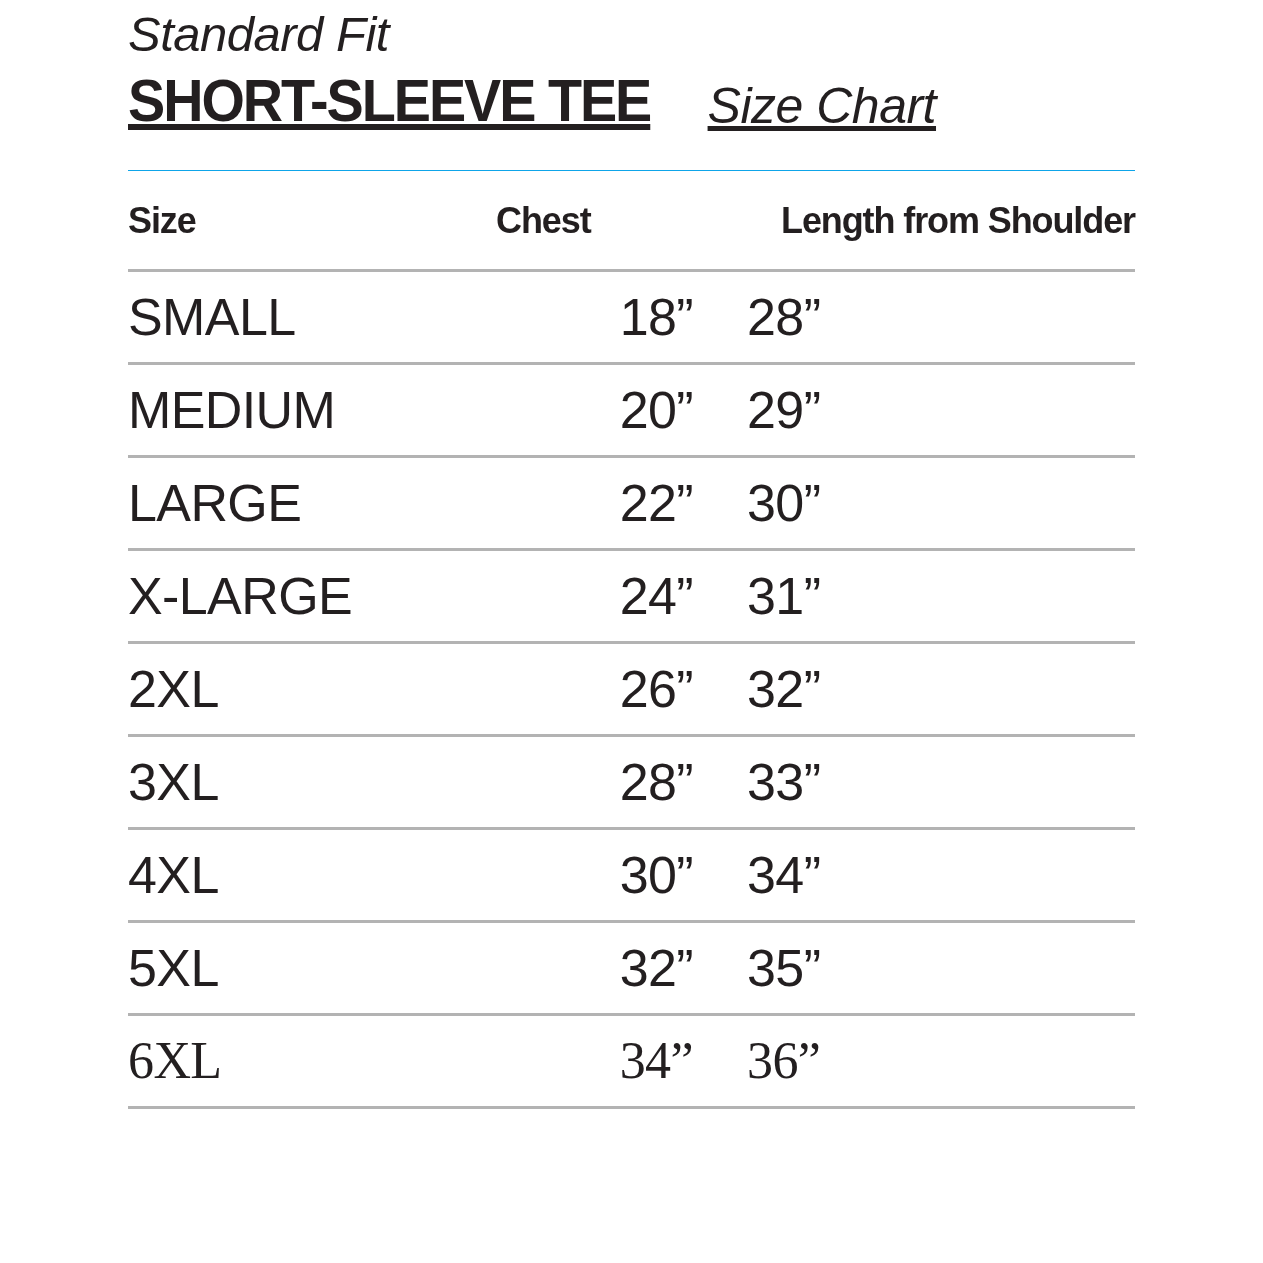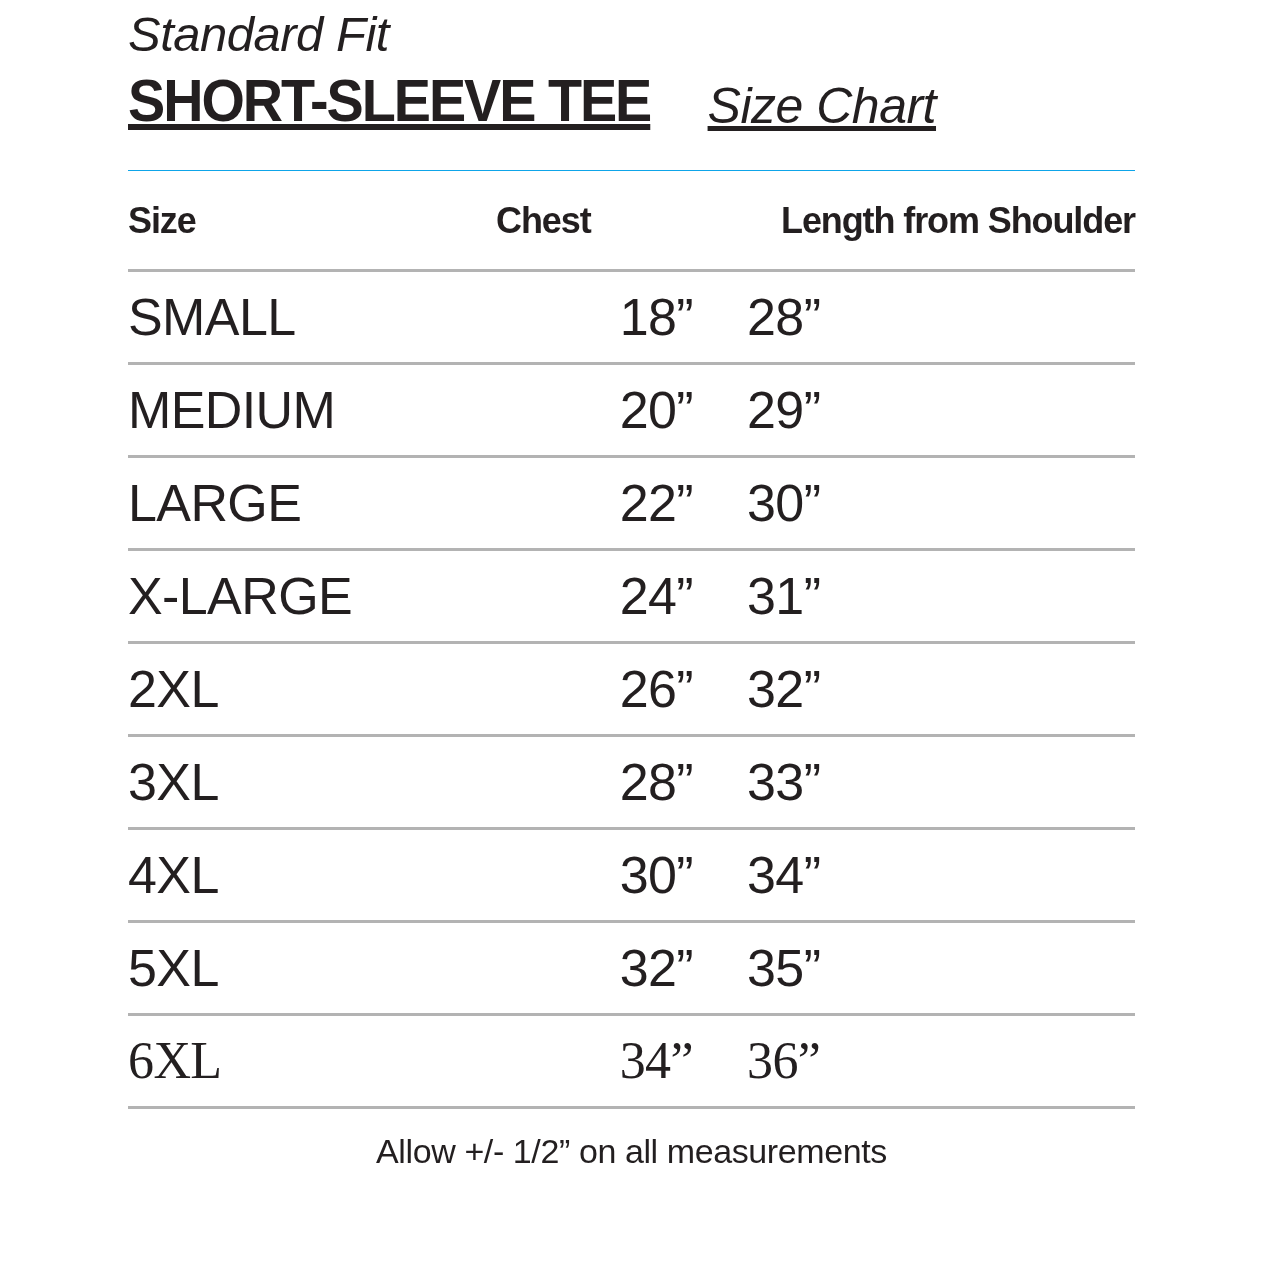--- a/index.html
+++ b/index.html
@@ -185,15 +185,14 @@
         <td class="td-len">35”</td>
       </tr>
       <tr>
         <td class="td-size">6XL</td>
         <td class="td-chest">34”</td>
         <td class="td-len">36”</td>
       </tr>
     </tbody>
   </table>
 
-  <div class="footnote">Allow +/- 1/2” on all measurements</div>
 
 </div>
 
 </body></html>

